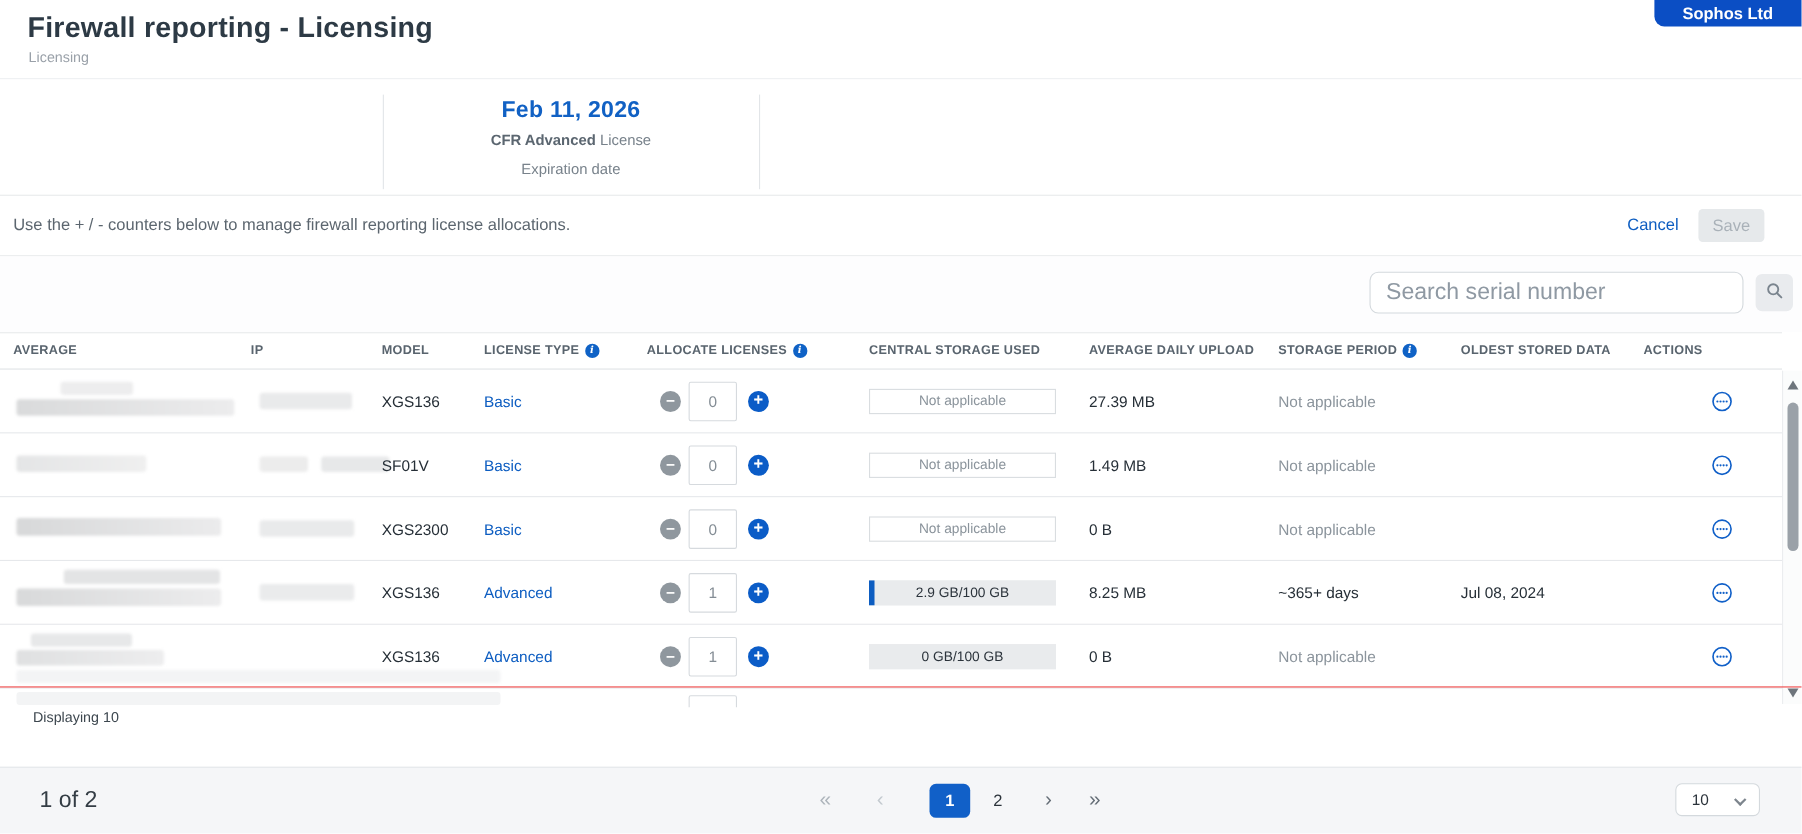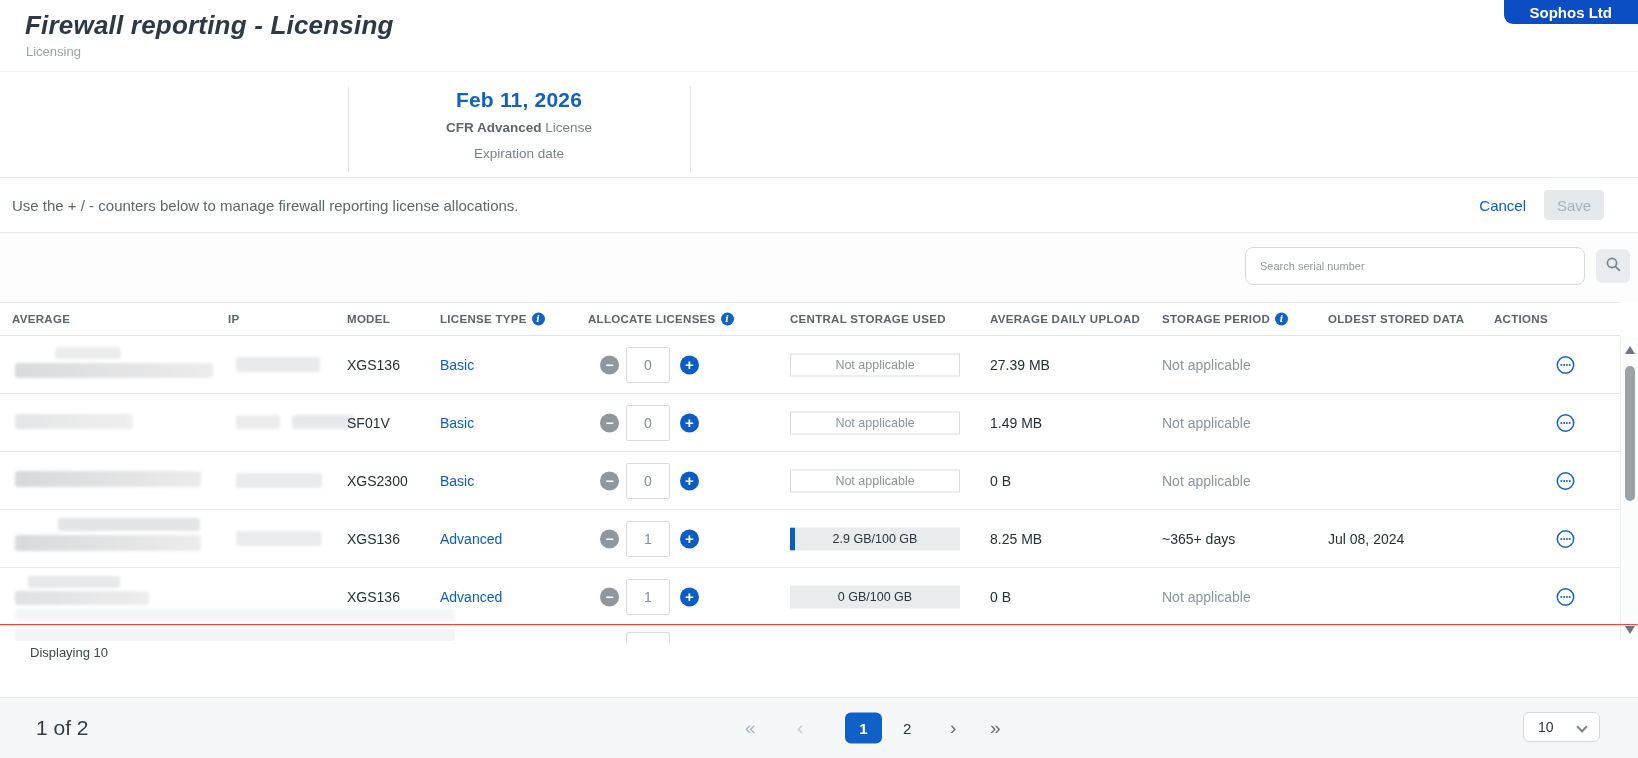--- a/index.html
+++ b/index.html
@@ -7,21 +7,21 @@
   body { font-family:"Liberation Sans", sans-serif; }
   .page { position:relative; width:1638px; height:758px; background:#fff; overflow:hidden; }
 
   
   .tenant-badge { position:absolute; top:0; right:0; height:24px; padding:0 26px;
     background:#0b4ec4; color:#fff; font-size:15px; font-weight:bold;
     border-radius:0 0 0 9px; display:flex; align-items:center; }
 
   
   .hdr { position:absolute; left:0; top:0; width:100%; height:72px; border-bottom:1px solid #eef0f2; }
-  .page-title { position:absolute; left:25px; top:10px; font-size:26px; font-weight:bold; color:#2d3a45; letter-spacing:.2px;font-style:italic; }
+  .page-title { position:absolute; left:25px; top:10px; font-size:26px; font-weight:bold; color:#2d3a45; letter-spacing:.2px; }
   .breadcrumb { position:absolute; left:26px; top:44px; font-size:13px; color:#9aa1a9; }
 
   
   .stats { position:absolute; left:0; top:72px; width:100%; height:106px; border-bottom:1px solid #e8eaec; }
   .stat { position:absolute; top:16px; text-align:center; }
   .stat-1 { left:8px; width:340px; }
   .stat-2 { left:348px; width:342px; }
   .stat-value { font-size:21px; font-weight:600; color:#1161c4; letter-spacing:.2px; }
   .stat-label { margin-top:7px; font-size:13.5px; color:#78828b; line-height:1.4; }
   .stat-label b { color:#5b6670; }
@@ -31,21 +31,21 @@
   
   .toolbar { position:absolute; left:0; top:178px; width:100%; height:55px; border-bottom:1px solid #e8eaec; }
   .instruction { position:absolute; left:12px; top:50%; transform:translateY(-50%); font-size:15px; color:#5c666f; }
   .cancel-link { position:absolute; right:112px; top:50%; transform:translateY(-50%); font-size:15px; color:#0d5dc1; cursor:pointer; }
   .save-btn { position:absolute; right:34px; top:50%; transform:translateY(-50%); width:60px; height:30px;
     background:#e6e9eb; color:#a9b1b8; font-size:15px; border:none; border-radius:4px; }
 
   
   .searchbar { position:absolute; left:0; top:233px; width:100%; height:69px; background:#fdfdfe; }
   .search-input { position:absolute; left:1245px; top:14px; width:340px; height:38px;
-    border:1px solid #d4d9dd; border-radius:8px; padding:0 14px; font-size:11px; color:#3a444d;
+    border:1px solid #d4d9dd; border-radius:8px; padding:0 14px; font-size:21px; color:#3a444d;
     font-family:"Liberation Sans", sans-serif; outline:none; }
   .search-input::placeholder { color:#8f99a3; }
   .search-btn { position:absolute; left:1596px; top:16px; width:34px; height:34px;
     background:#e9ebee; border:none; border-radius:6px; display:flex; align-items:center; justify-content:center; }
 
   
   .thead { position:absolute; left:0; top:302px; width:1620px; height:34px;
     border-top:1px solid #e8eaec; border-bottom:1px solid #dfe3e6; }
   .th { position:absolute; top:50%; transform:translateY(-50%); font-size:11.5px; font-weight:bold;
     color:#59646e; letter-spacing:.3px; white-space:nowrap; }

